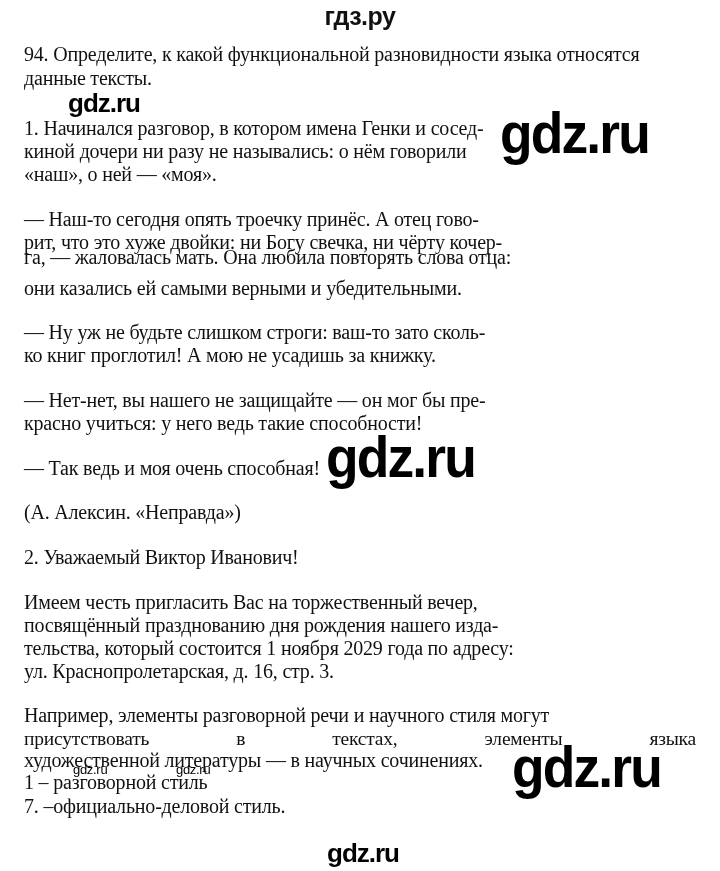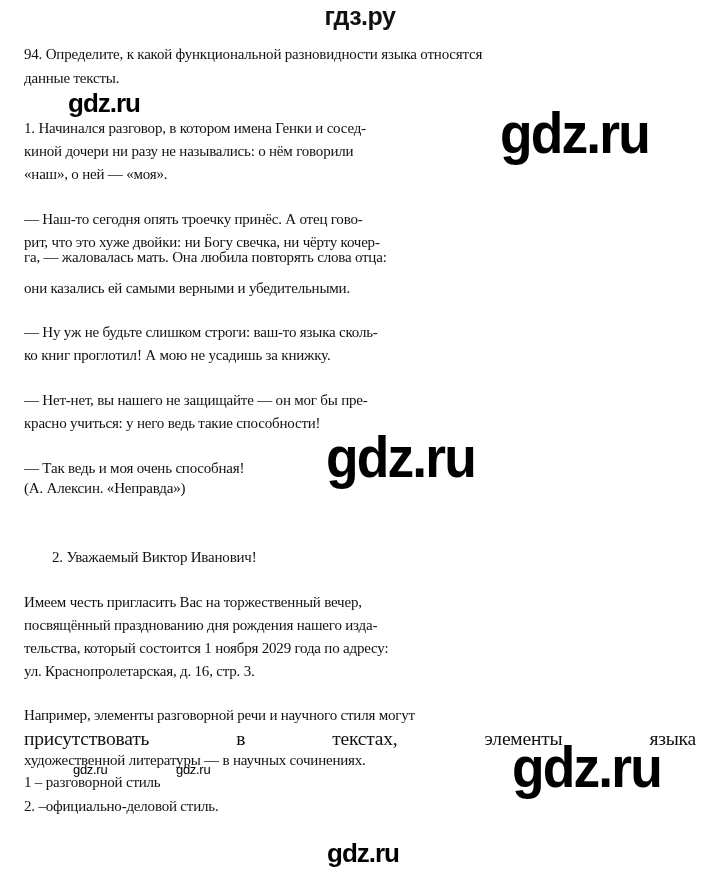--- a/index.html
+++ b/index.html
@@ -6,21 +6,21 @@
     body {
       width: 720px; height: 871px; position: relative; overflow: hidden;
       font-family: "Liberation Serif", serif; color: #111;
     }
     .header {
       position: absolute; left: 0; top: 2px; width: 720px; text-align: center;
       font-family: "Liberation Sans", sans-serif; font-weight: bold; font-size: 25px; color: #111;
       letter-spacing: -0.5px;
     }
     .line {
-      position: absolute; left: 24px; font-size: 15px; line-height: 23px; white-space: nowrap;
+      position: absolute; left: 24px; font-size: 20px; line-height: 23px; white-space: nowrap;
       transform-origin: left top; letter-spacing: -0.2px;
     }
     .justified {
       position: absolute; left: 24px; width: 672px; font-size: 19.5px; line-height: 23px;
       display: flex; justify-content: space-between; letter-spacing: -0.2px;
     }
     .wm-big {
       position: absolute; font-family: "Liberation Sans", sans-serif; font-weight: bold;
       font-size: 58px; color: #000; letter-spacing: -2px; line-height: 1;
       transform: scaleX(0.92); transform-origin: left top;
@@ -44,47 +44,47 @@
 
 <div class="line" style="top:117px;">1. Начинался разговор, в котором имена Генки и сосед-</div>
 <div class="line" style="top:140px;">киной дочери ни разу не назывались: о нём говорили</div>
 <div class="line" style="top:163px;">«наш», о ней — «моя».</div>
 
 <div class="line" style="top:208px;">— Наш-то сегодня опять троечку принёс. А отец гово-</div>
 <div class="line" style="top:231px;">рит, что это хуже двойки: ни Богу свечка, ни чёрту кочер-</div>
 <div class="line" style="top:246px;">га, — жаловалась мать. Она любила повторять слова отца:</div>
 <div class="line" style="top:277px;">они казались ей самыми верными и убедительными.</div>
 
-<div class="line" style="top:321px;">— Ну уж не будьте слишком строги: ваш-то языка сколь-</div>
+<div class="line" style="top:321px;">— Ну уж не будьте слишком строги: ваш-то зато сколь-</div>
 <div class="line" style="top:344px;text-align:center;">ко книг проглотил! А мою не усадишь за книжку.</div>
 
 <div class="line" style="top:389px;">— Нет-нет, вы нашего не защищайте — он мог бы пре-</div>
 <div class="line" style="top:412px;">красно учиться: у него ведь такие способности!</div>
 
 <div class="line" style="top:457px;">— Так ведь и моя очень способная!</div>
 
-<div class="line" style="top:477px;font-family:Liberation Serif, serif;">(А. Алексин. «Неправда»)</div>
+<div class="line" style="top:501px;font-family:Liberation Serif, serif;">(А. Алексин. «Неправда»)</div>
 
-<div class="line" style="top:546px;margin-left:28px;">2. Уважаемый Виктор Иванович!</div>
+<div class="line" style="top:546px;">2. Уважаемый Виктор Иванович!</div>
 <div class="line" style="top:591px;">Имеем честь пригласить Вас на торжественный вечер,</div>
 <div class="line" style="top:614px;">посвящённый празднованию дня рождения нашего изда-</div>
 <div class="line" style="top:637px;">тельства, который состоится 1 ноября 2029 года по адресу:</div>
 <div class="line" style="top:660px;">ул. Краснопролетарская, д. 16, стр. 3.</div>
 
 <div class="line" style="top:704px;">Например, элементы разговорной речи и научного стиля могут</div>
 <div class="justified" style="top:727px;">
   <span>присутствовать</span>
   <span>в</span>
   <span>текстах,</span>
   <span>элементы</span>
   <span>языка</span>
 </div>
 <div class="line" style="top:749px;">художественной литературы — в научных сочинениях.</div>
 <div class="line" style="top:771px;">1 – разговорной стиль</div>
-<div class="line" style="top:795px;">2. –официально-деловой стиль.</div>
+<div class="line" style="top:795px;">7. –официально-деловой стиль.</div>
 
 <div class="wm-mid" style="left:68px; top:90px;">gdz.ru</div>
 <div class="wm-big" style="left:500px; top:104px;">gdz.ru</div>
 <div class="wm-big" style="left:326px; top:428px;">gdz.ru</div>
 <div class="wm-big" style="left:512px; top:738px;">gdz.ru</div>
 <div class="wm-small" style="left:73px; top:763px;">gdz.ru</div>
 <div class="wm-small" style="left:176px; top:763px;">gdz.ru</div>
 <div class="wm-mid" style="left:327px; top:840px;">gdz.ru</div>
 
 </body></html>

